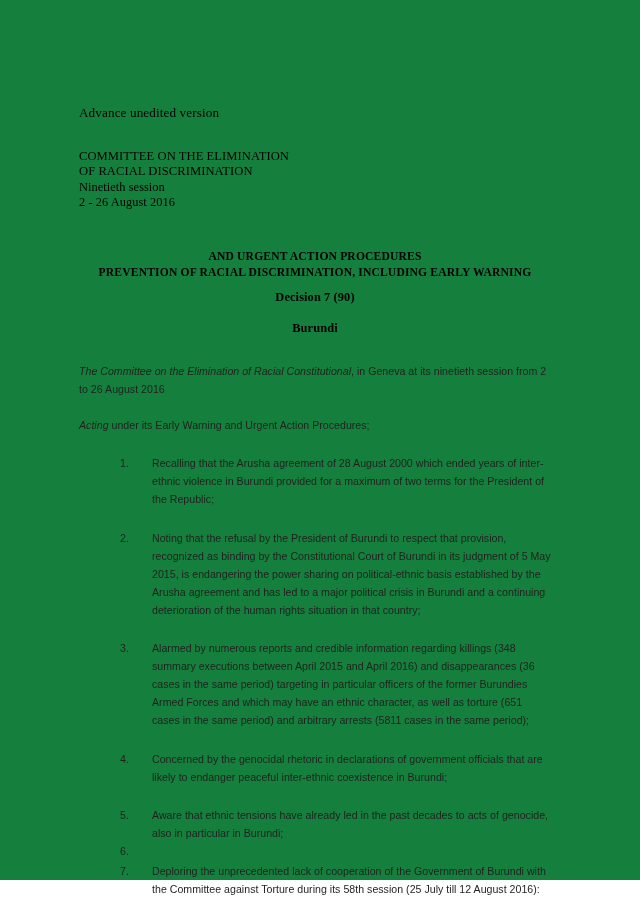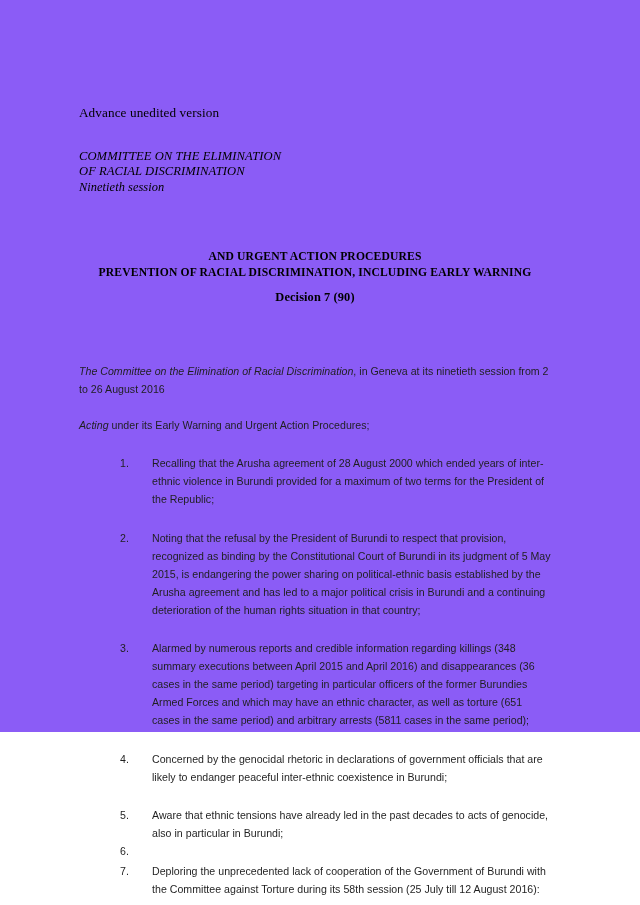--- a/index.html
+++ b/index.html
@@ -14,22 +14,22 @@
     overflow: hidden;
     font-family: "Liberation Sans", sans-serif;
     color: #1a1a1a;
   }
 
   .page {
     position: absolute;
     left: 0;
     top: 0;
     width: 640px;
-    height: 732px;
-    background: #8b5cf6;
+    height: 880px;
+    background: #15803d;
   }
 
   
   .serif {
     font-family: "Liberation Serif", "DejaVu Serif", serif;
     color: #000000;
   }
 
   .advance-line {
     position: absolute;
@@ -45,21 +45,20 @@
     position: absolute;
     left: 79px;
     top: 149px;
     font-size: 12.4px;
     line-height: 15.4px;
     letter-spacing: 0.05px;
   }
   .committee-block .cb-line {
     white-space: nowrap;
     display: block;
-    font-style: italic;
   }
   .committee-block .cb-line.upper {
     font-size: 12.6px;
   }
 
   .doc-title {
     position: absolute;
     left: 79px;
     top: 249px;
     width: 472px;
@@ -149,34 +148,36 @@
 <body>
 
 <div class="page">
 
   <div class="serif advance-line">Advance unedited version</div>
 
   <div class="serif committee-block">
     <span class="cb-line upper">COMMITTEE ON THE ELIMINATION</span>
     <span class="cb-line upper">OF RACIAL DISCRIMINATION</span>
     <span class="cb-line">Ninetieth session</span>
+    <span class="cb-line">2 - 26 August 2016</span>
   </div>
 
   <div class="serif doc-title">
     <span class="dt-line">AND URGENT ACTION PROCEDURES</span>
     <span class="dt-line">PREVENTION OF RACIAL DISCRIMINATION, INCLUDING EARLY WARNING</span>
   </div>
 
   <div class="serif decision-line">Decision 7 (90)</div>
 
+  <div class="serif country-line">Burundi</div>
 
   <div class="body-wrap">
 
     <p class="para preamble">
-      <span class="ital">The Committee on the Elimination of Racial Discrimination</span><span>, in Geneva at its ninetieth session from 2 to 26 August 2016</span>
+      <span class="ital">The Committee on the Elimination of Racial Constitutional</span><span>, in Geneva at its ninetieth session from 2 to 26 August 2016</span>
     </p>
 
     <p class="para acting">
       <span class="ital">Acting</span><span> under its Early Warning and Urgent Action Procedures;</span>
     </p>
 
     <ol class="items">
       <li>
         <span class="num">1.</span>
         <span class="txt">Recalling that the Arusha agreement of 28 August 2000 which ended years of inter-ethnic violence in Burundi provided for a maximum of two terms for the President of the Republic;</span>

